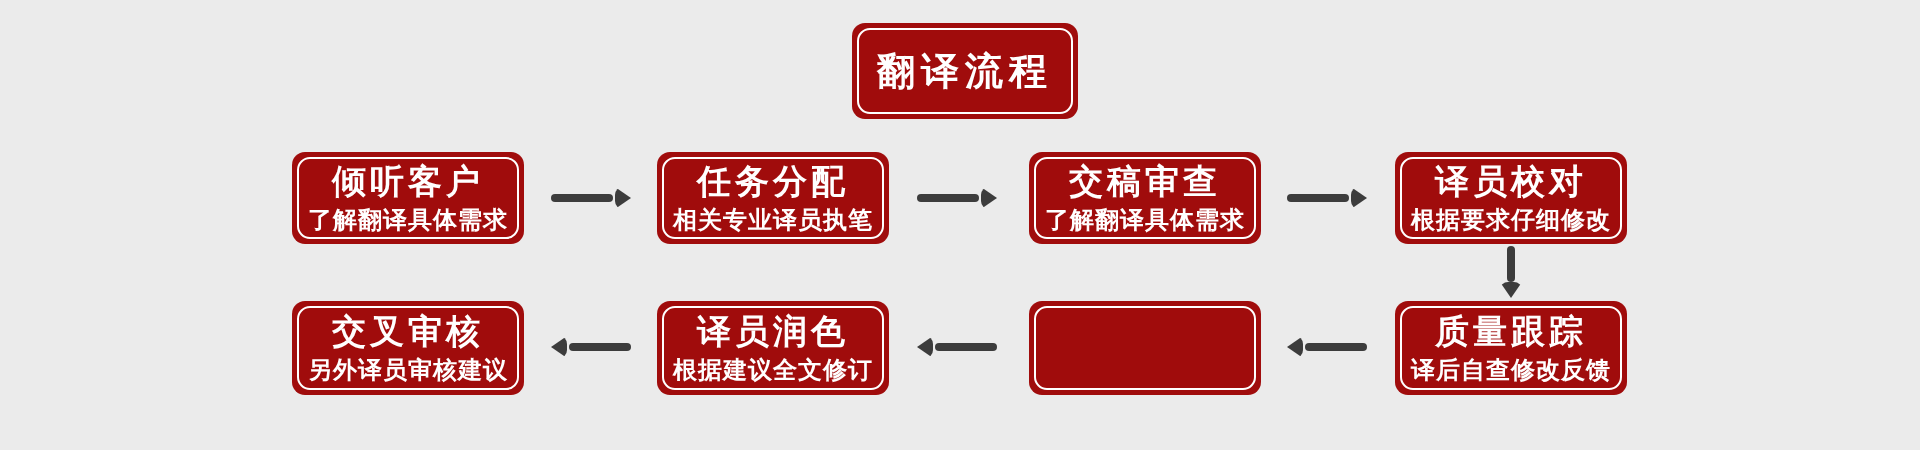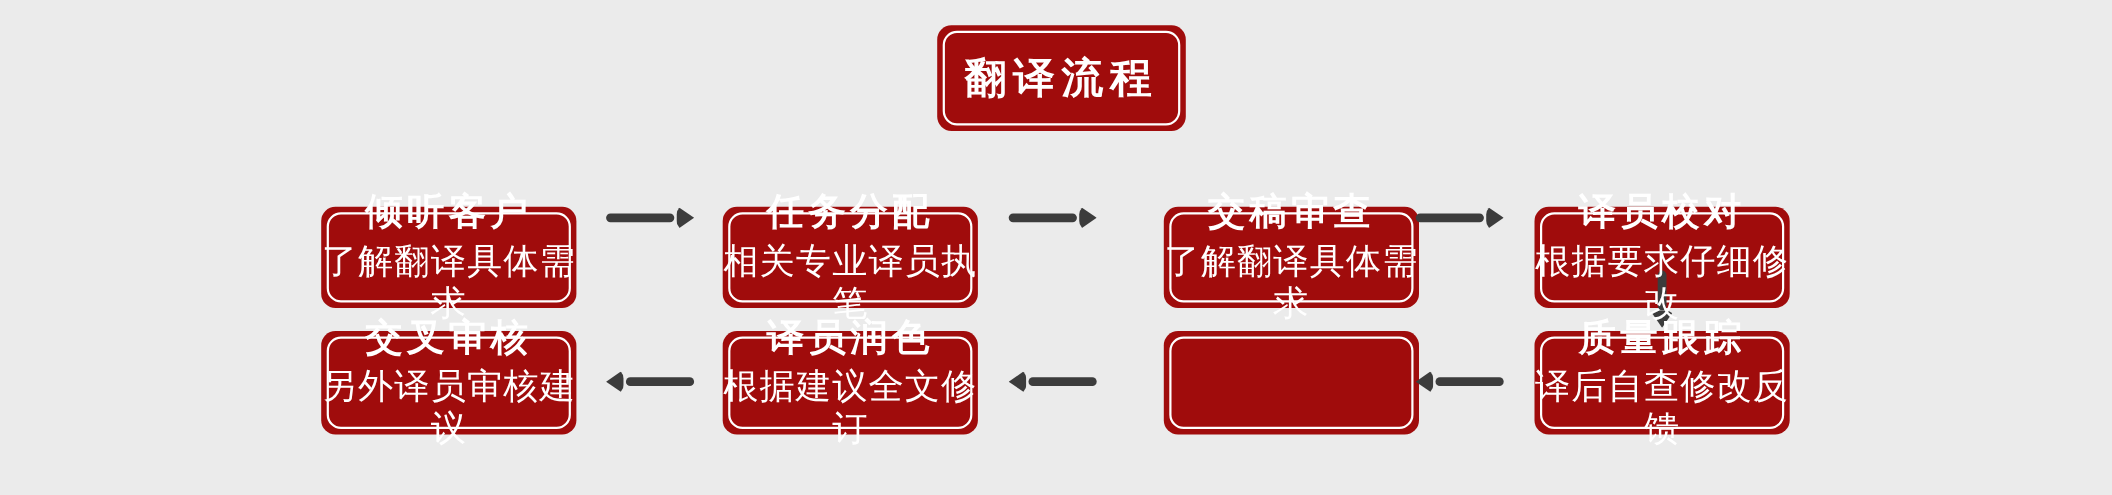--- a/index.html
+++ b/index.html
@@ -34,22 +34,22 @@
     pointer-events:none;
   }
   .box .heading{
     font-size:34px;
     font-weight:bold;
     letter-spacing:4px;
     line-height:1.15;
     z-index:1;
   }
   .box .subheading{
-    font-size:32px;
-    font-weight:normal;
+    font-size:24px;
+    font-weight:bold;
     letter-spacing:1px;
     line-height:1.2;
     margin-top:5px;
     z-index:1;
   }
   .title-box{
     position:absolute;
     left:852px;top:23px;width:226px;height:96px;
     background:var(--box-fill);
     color:var(--text);
@@ -79,23 +79,23 @@
   .v-arrow .shaft{
     position:absolute;left:11px;width:8px;height:36px;top:0;background:var(--arrow);
   }
   .v-arrow .head{
     position:absolute;bottom:0;left:4px;width:0;height:0;
     border-left:11px solid transparent;
     border-right:11px solid transparent;
     border-top:16px solid var(--arrow);
   }
   
-  .pos-r1{top:152px;height:92px;width:232px;margin-top:36px;}
+  .pos-r1{top:152px;height:92px;width:232px;}
   .pos-r2{top:301px;height:94px;width:232px;}
-  .c1{left:292px;} .c2{left:657px;} .c3{left:1058px;} .c4{left:1395px;}
+  .c1{left:292px;} .c2{left:657px;} .c3{left:1029px;} .c4{left:1395px;}
 </style>
 </head>
 <body>
 
 <div class="stage">
 
   <div class="title-box">
     <div class="inner-frame"></div>
     <div class="title-text">翻译流程</div>
   </div>

